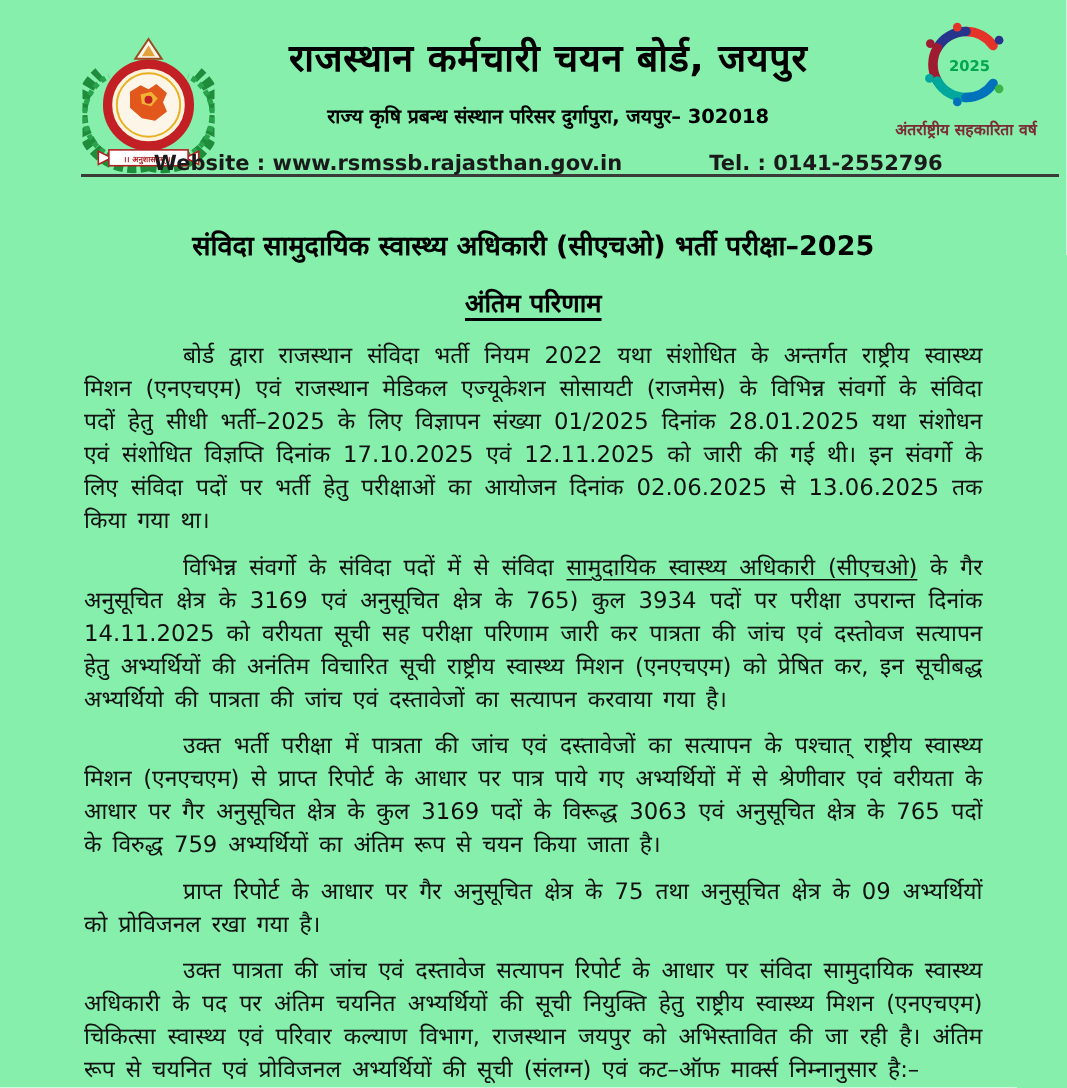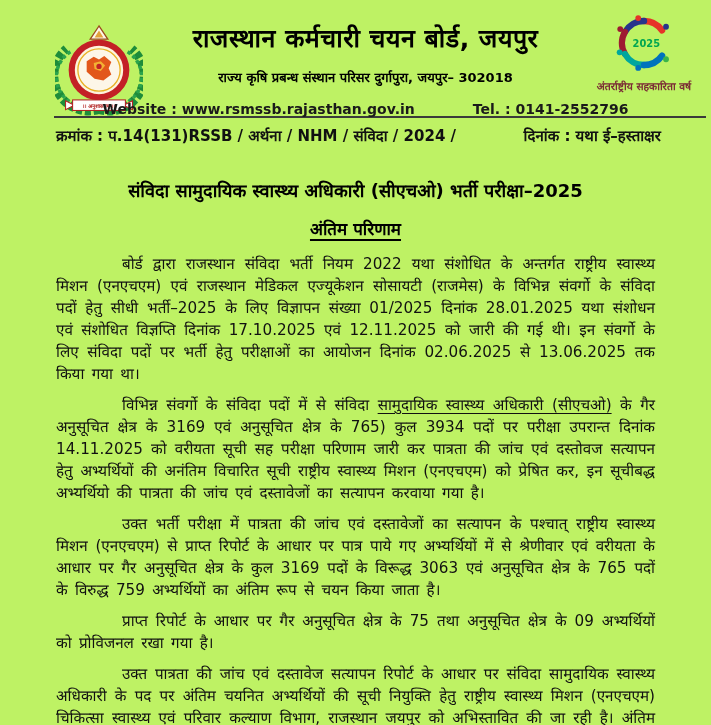--- a/index.html
+++ b/index.html
@@ -1,17 +1,17 @@
 <!DOCTYPE html>
 <html><head>
 <meta charset="utf-8">
 <style>
   html,body { margin:0; padding:0; background:#ffffff; }
   .page {
-    width:711px; height:725px; background:#bef264; position:relative;
+    width:711px; height:725px; background:#86efac; position:relative;
     font-family:"DejaVu Sans", sans-serif; color:#111; overflow:hidden;
     margin:0 auto;
   }
   
   .header { position:relative; height:116px; }
   .emblem { position:absolute; left:55px; top:24px; width:88px; height:92px; }
   .iyc { position:absolute; right:8px; top:14px; width:118px; text-align:center; }
   .iyc-title { font-size:10.5px; font-weight:700; color:#7b2d35; margin-top:3px; white-space:nowrap; }
   .iyc-tagline { font-size:7px; color:#a3596a; line-height:9px; margin-top:4px; }
   .head-center { position:absolute; left:150px; right:130px; top:20px; text-align:center; }
@@ -94,24 +94,20 @@
         <circle cx="40" cy="93" r="5" fill="#0072bc"></circle>
         <circle cx="88" cy="78" r="5" fill="#39b54a"></circle>
         <text x="54" y="57" text-anchor="middle" font-size="17" font-weight="bold" fill="#00a651">2025</text>
       </svg>
       <div class="iyc-title">अंतर्राष्ट्रीय सहकारिता वर्ष</div>
     </div>
   </div>
 
   <div class="divider"></div>
 
-  <div class="ref-row">
-    <span>क्रमांक : प.14(131)RSSB / अर्थना / NHM / संविदा / 2024 /</span>
-    <span>दिनांक : यथा ई–हस्ताक्षर</span>
-  </div>
 
   <div class="doc-title">संविदा सामुदायिक स्वास्थ्य अधिकारी (सीएचओ) भर्ती परीक्षा–2025</div>
   <div class="doc-subtitle">अंतिम परिणाम</div>
 
   <div class="content">
     <p class="para"><span>बोर्ड द्वारा राजस्थान संविदा भर्ती नियम 2022 यथा संशोधित के अन्तर्गत राष्ट्रीय स्वास्थ्य मिशन (एनएचएम) एवं राजस्थान मेडिकल एज्यूकेशन सोसायटी (राजमेस) के विभिन्न संवर्गो के संविदा पदों हेतु सीधी भर्ती–2025 के लिए विज्ञापन संख्या 01/2025 दिनांक 28.01.2025 यथा संशोधन एवं संशोधित विज्ञप्ति दिनांक 17.10.2025 एवं 12.11.2025 को जारी की गई थी। इन संवर्गो के लिए संविदा पदों पर भर्ती हेतु परीक्षाओं का आयोजन दिनांक 02.06.2025 से 13.06.2025 तक किया गया था।</span></p>
     <p class="para"><span>विभिन्न संवर्गो के संविदा पदों में से </span><span class="seg-b">संविदा </span><span class="seg-b seg-u">सामुदायिक स्वास्थ्य अधिकारी (सीएचओ)</span><span> के गैर अनुसूचित क्षेत्र के </span><span class="seg-b">3169</span><span> एवं अनुसूचित क्षेत्र के </span><span class="seg-b">765</span><span>) कुल </span><span class="seg-b">3934</span><span> पदों पर परीक्षा उपरान्त दिनांक </span><span class="seg-b">14.11.2025</span><span> को वरीयता सूची सह परीक्षा परिणाम जारी कर पात्रता की जांच एवं दस्तोवज सत्यापन हेतु अभ्यर्थियों की अनंतिम विचारित सूची राष्ट्रीय स्वास्थ्य मिशन (एनएचएम) को प्रेषित कर, इन सूचीबद्ध अभ्यर्थियो की पात्रता की जांच एवं दस्तावेजों का सत्यापन करवाया गया है।</span></p>
     <p class="para"><span>उक्त भर्ती परीक्षा में पात्रता की जांच एवं दस्तावेजों का सत्यापन के पश्चात् राष्ट्रीय स्वास्थ्य मिशन (एनएचएम) से प्राप्त रिपोर्ट के आधार पर पात्र पाये गए अभ्यर्थियों में से श्रेणीवार एवं वरीयता के आधार पर गैर अनुसूचित क्षेत्र के कुल </span><span class="seg-b">3169</span><span> पदों के विरूद्ध </span><span class="seg-b">3063</span><span> एवं अनुसूचित क्षेत्र के </span><span class="seg-b">765</span><span> पदों के विरुद्ध </span><span class="seg-b">759</span><span> अभ्यर्थियों का अंतिम रूप से चयन किया जाता है।</span></p>
     <p class="para"><span>प्राप्त रिपोर्ट के आधार पर गैर अनुसूचित क्षेत्र के </span><span class="seg-b">75</span><span> तथा अनुसूचित क्षेत्र के </span><span class="seg-b">09</span><span> अभ्यर्थियों को प्रोविजनल रखा गया है।</span></p>
     <p class="para"><span>उक्त पात्रता की जांच एवं दस्तावेज सत्यापन रिपोर्ट के आधार पर </span><span class="seg-b">संविदा सामुदायिक स्वास्थ्य अधिकारी</span><span> के पद पर अंतिम चयनित अभ्यर्थियों की सूची नियुक्ति हेतु राष्ट्रीय स्वास्थ्य मिशन (एनएचएम) चिकित्सा स्वास्थ्य एवं परिवार कल्याण विभाग, राजस्थान जयपुर को अभिस्तावित की जा रही है। अंतिम रूप से चयनित एवं प्रोविजनल अभ्यर्थियों की सूची (संलग्न) एवं कट–ऑफ मार्क्स निम्नानुसार है:–</span></p>

